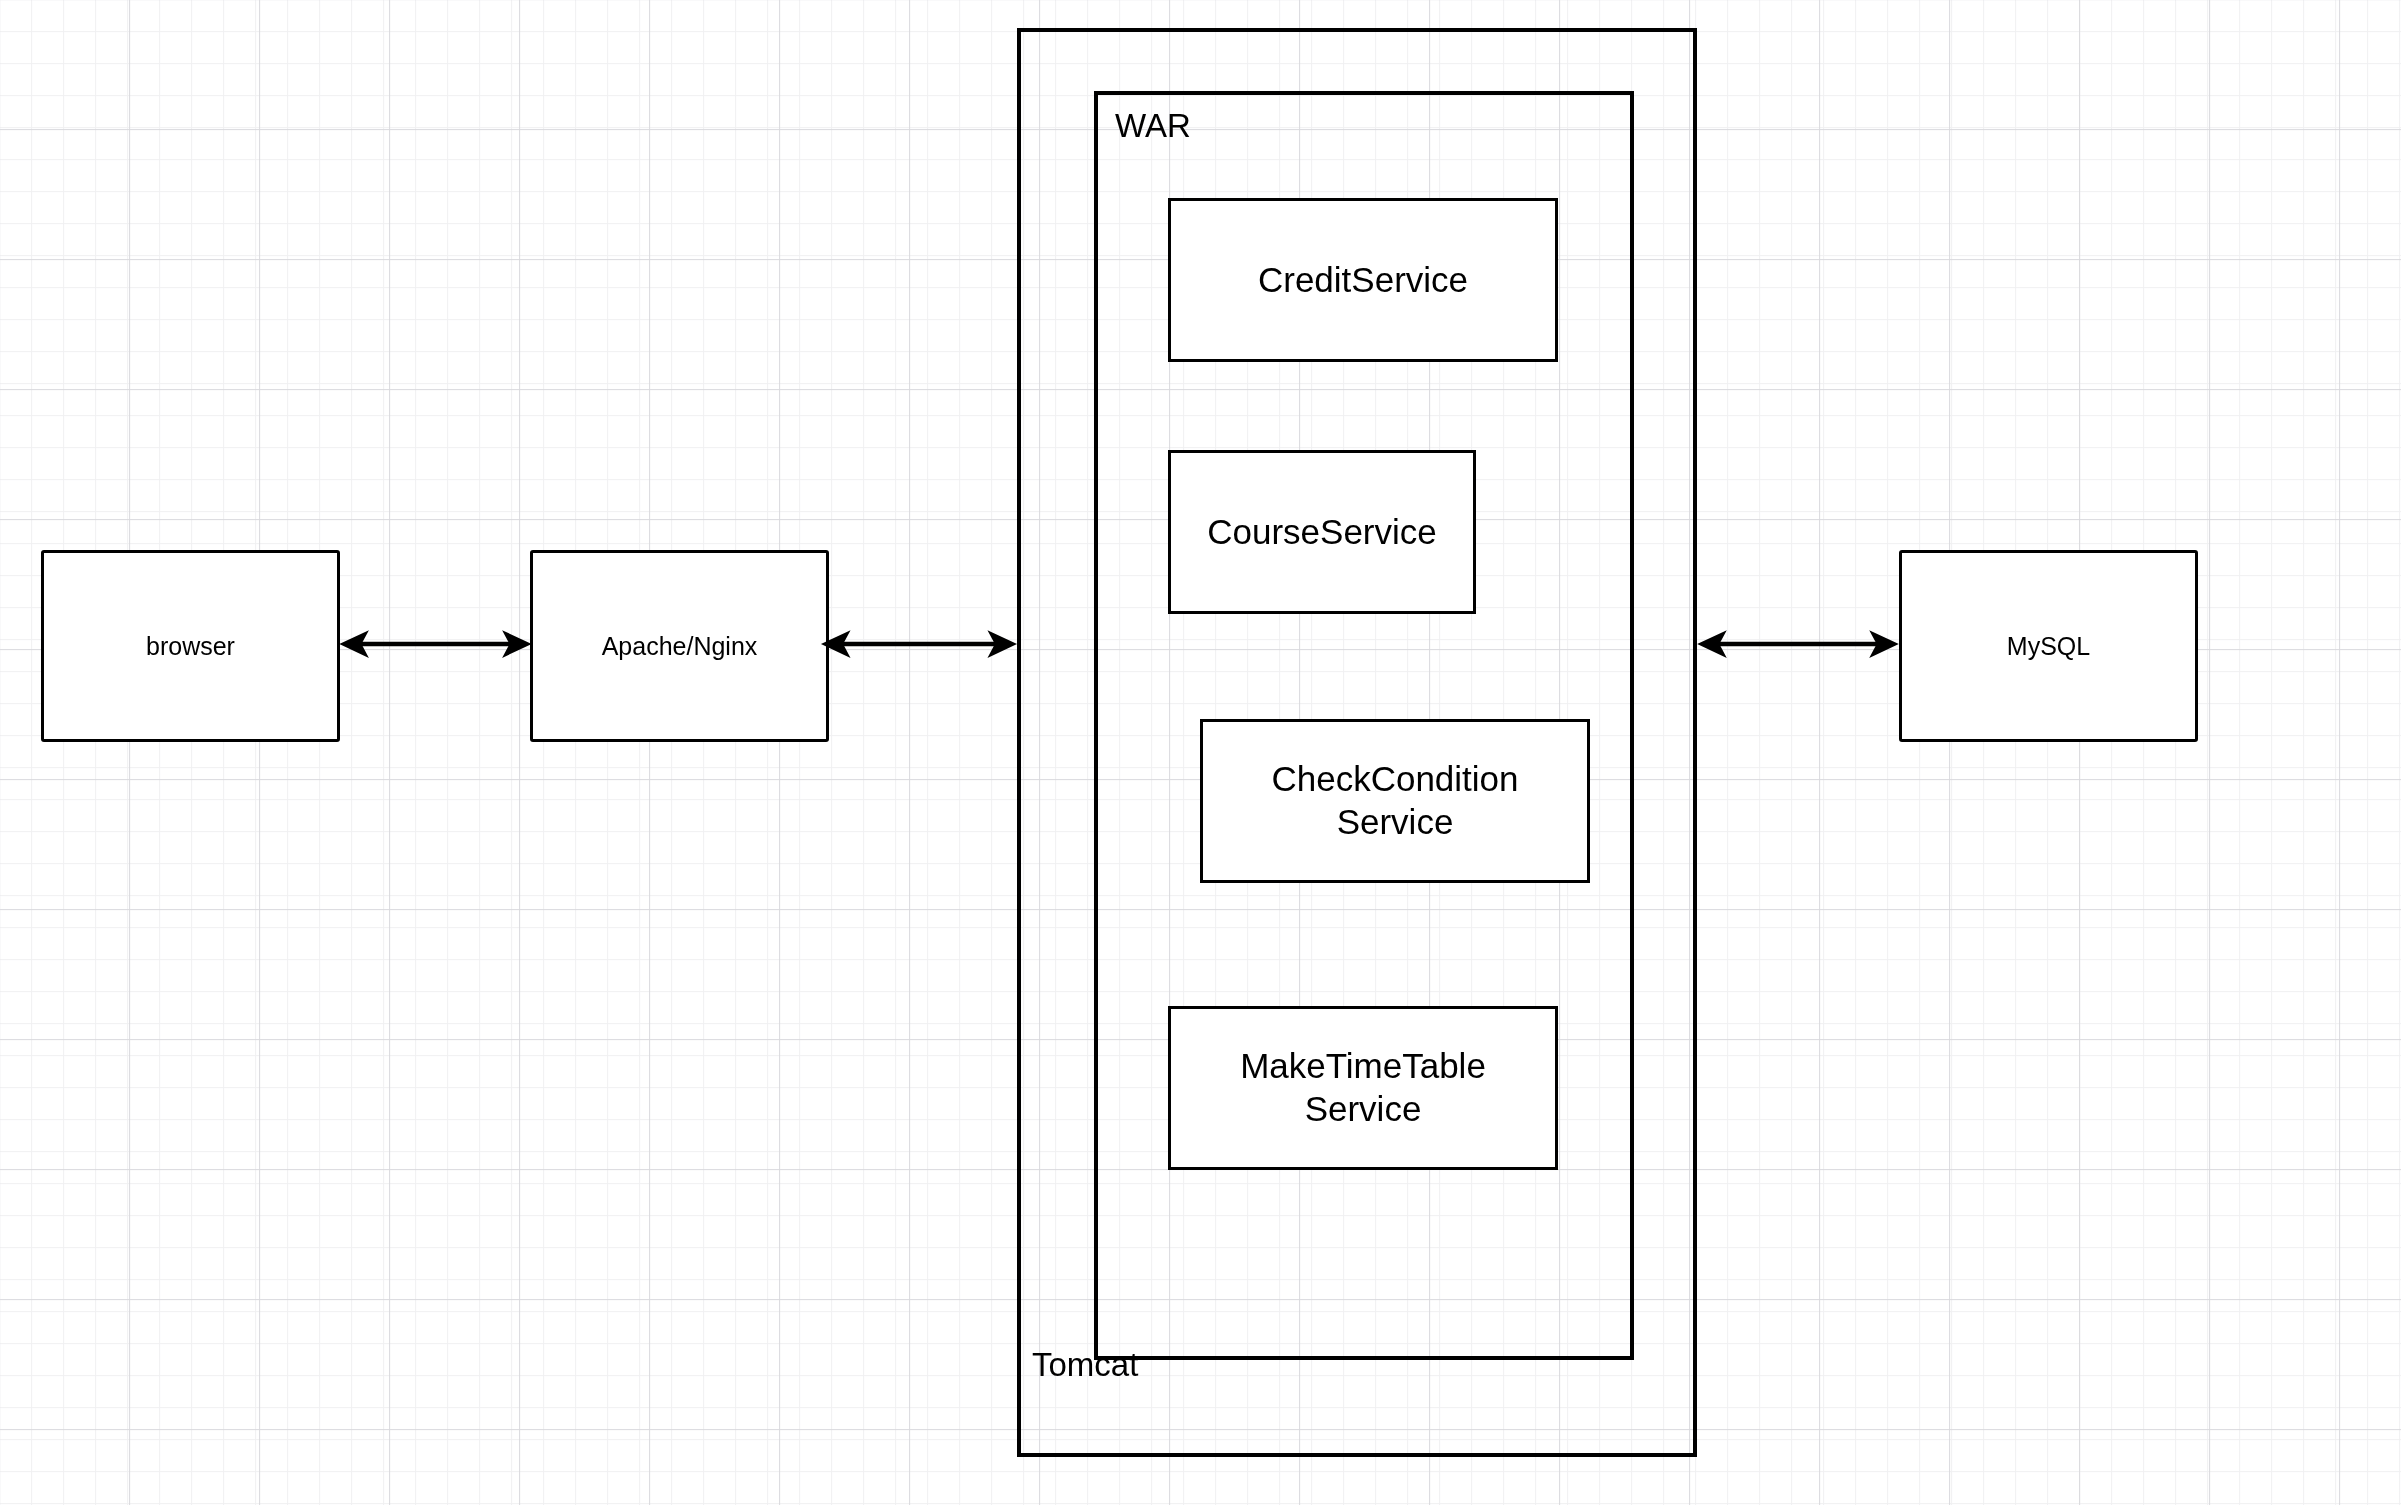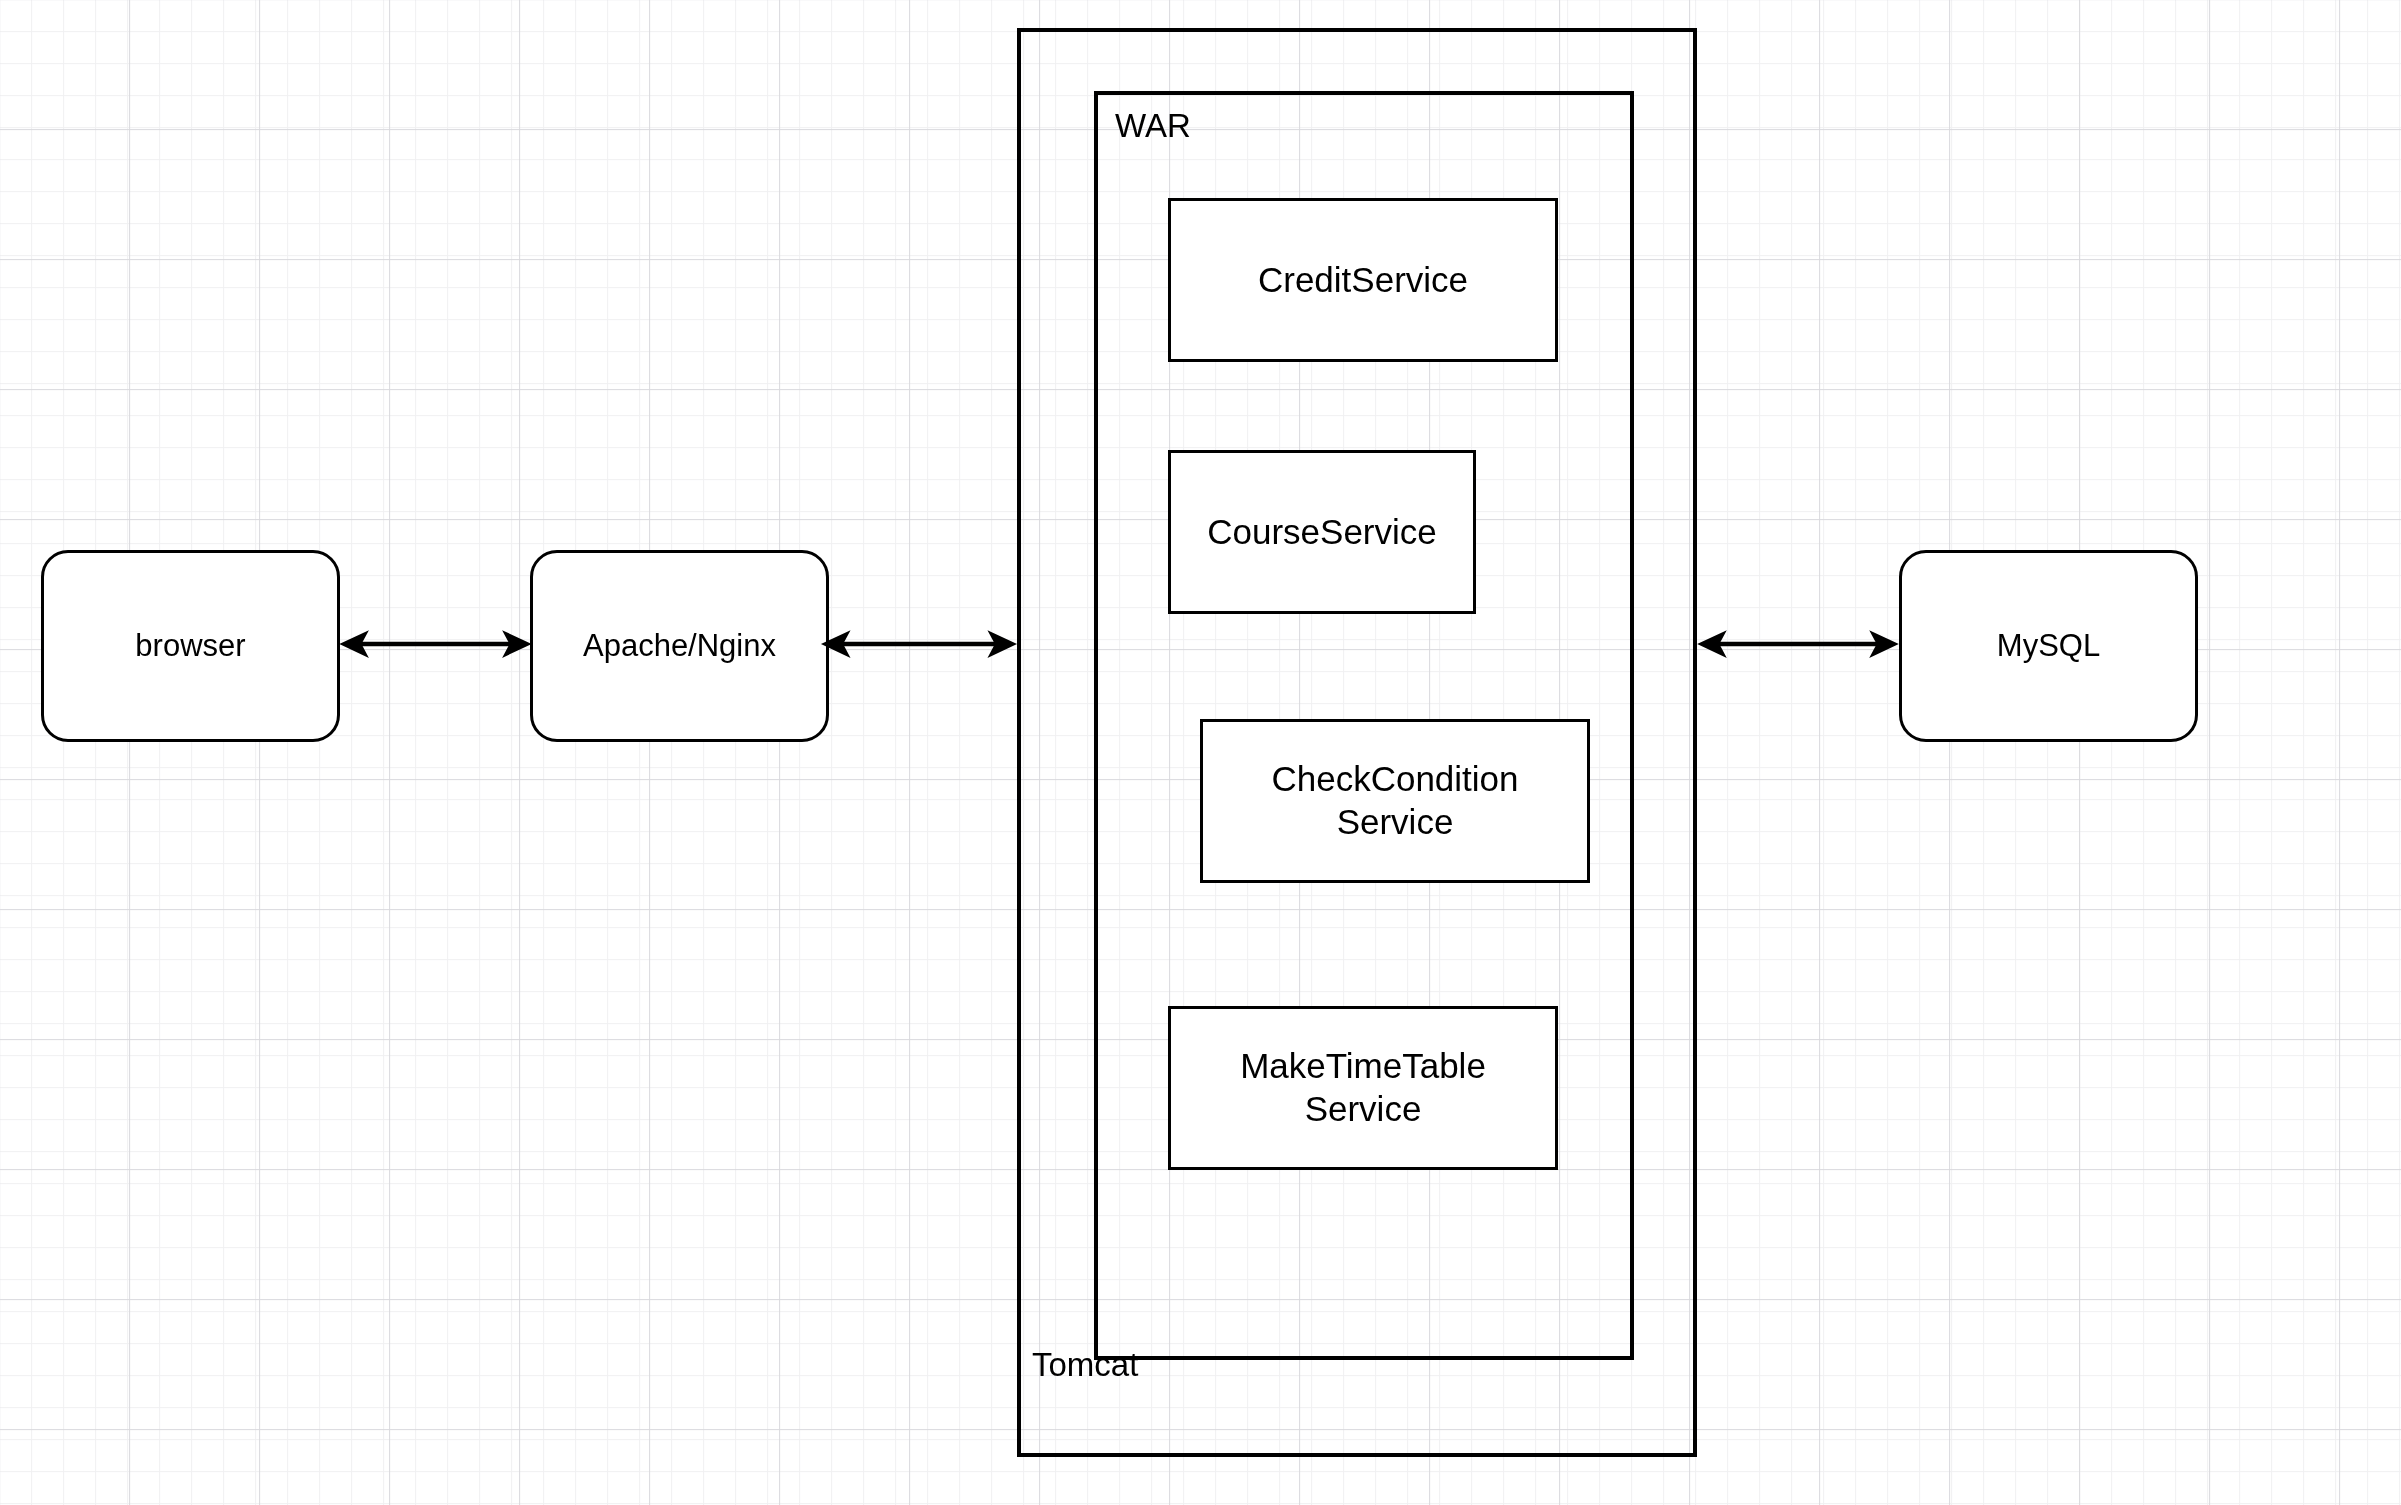--- a/index.html
+++ b/index.html
@@ -31,22 +31,22 @@
     border: 3.7px solid #000000;
     display: flex;
     align-items: center;
     justify-content: center;
     text-align: center;
     color: #000000;
     line-height: 1.22;
   }
 
   .rounded {
-    border-radius: 27px;
-    font-size: 31px;
+    border-radius: 3px;
+    font-size: 25px;
   }
 
   .service-box {
     font-size: 35px;
     border-width: 3.7px;
   }
 
   .container-box {
     position: absolute;
     box-sizing: border-box;

